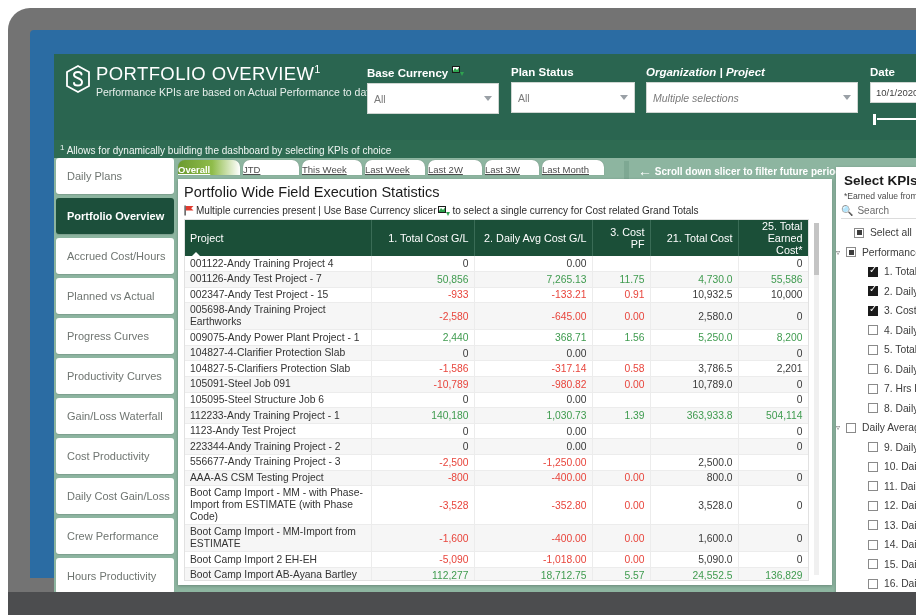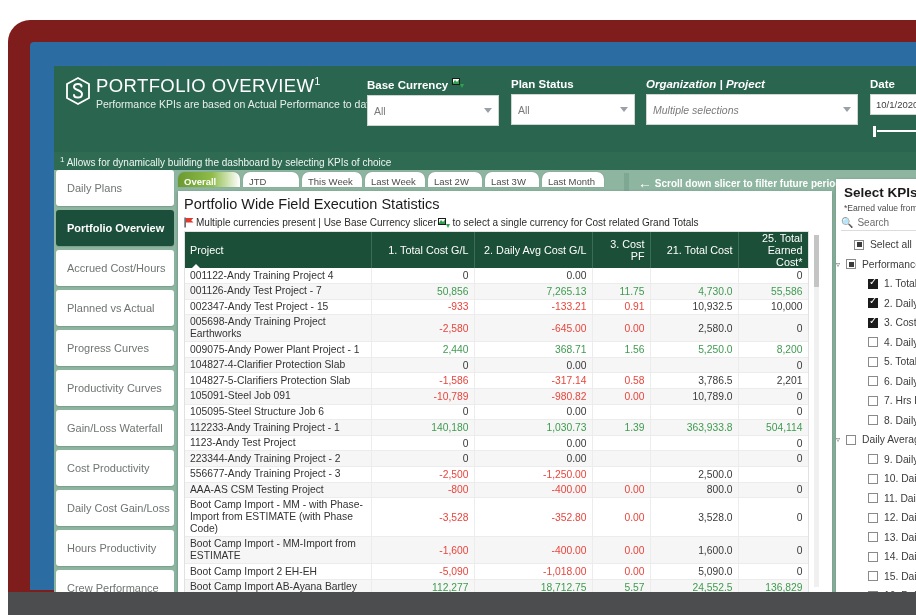--- a/index.html
+++ b/index.html
@@ -8,22 +8,22 @@
     overflow: hidden;
     font-family: "Liberation Sans", sans-serif;
     background: #ffffff;
   }
   
   #frame {
     position: absolute; left: 0; top: 0; width: 916px; height: 615px;
     background: #ffffff;
   }
   #bezel {
-    position: absolute; left: 8px; top: 20px; width: 908px; height: 590px;
-    background: #7f1d1d;
+    position: absolute; left: 8px; top: 8px; width: 908px; height: 590px;
+    background: #737373;
     border-radius: 22px 0 0 0;
   }
   #bezel-inner {
     position: absolute; left: 22px; top: 22px; width: 894px; height: 548px;
     background: #2b6ca3;
     border-radius: 4px 0 0 0;
   }
   #screen {
     position: absolute; left: 24px; top: 24px; width: 892px; height: 545px;
     background: #2e6b52;
@@ -111,22 +111,23 @@
   .nav-item.active {
     background: #1c4f3b; color: #ffffff; font-weight: bold;
   }
 
   
   #tabs { position: absolute; left: 124px; top: 2px; height: 20px; }
   .tab {
     position: absolute; top: 0; height: 15px; width: 62px;
     background: #ffffff; border-radius: 7px 7px 0 0;
     font-size: 9.5px; color: #4c4c4c;
-    padding-left: 6px; line-height: 19px;
+    line-height: 19px;
     box-shadow: 0 0 1px rgba(0,0,0,.3);
+    text-decoration: underline;
   }
   .tab.active {
     background: linear-gradient(to right, #6b9a2f 0%, #8fbc4a 55%, #ffffff 100%);
     color: #ffffff; font-weight: bold;
   }
   .scroll-hint {
     position: absolute; left: 460px; top: 3px;
     color: #ffffff; font-size: 10px; font-weight: bold; white-space: nowrap;
   }
   .scroll-hint .arr { font-size: 14px; vertical-align: -1px; }
@@ -296,22 +297,22 @@
           <div id="nav">
               <div class="nav-item">Daily Plans</div>
               <div class="nav-item active">Portfolio Overview</div>
               <div class="nav-item">Accrued Cost/Hours</div>
               <div class="nav-item">Planned vs Actual</div>
               <div class="nav-item">Progress Curves</div>
               <div class="nav-item">Productivity Curves</div>
               <div class="nav-item">Gain/Loss Waterfall</div>
               <div class="nav-item">Cost Productivity</div>
               <div class="nav-item">Daily Cost Gain/Loss</div>
+              <div class="nav-item">Crew Performance</div>
               <div class="nav-item">Hours Productivity</div>
-              <div class="nav-item">Crew Performance</div>
               <div class="nav-item">Timesheet Summary</div>
               <div class="nav-item">Time Exceptions</div>
               <div class="nav-item">Work Packages</div>
               <div class="nav-item">Site Issues</div>
             </div>
 
           <div id="tabs">
             <div class="tab-sep"></div>
             <div class="scroll-hint"><span class="arr">←</span> <span>Scroll down slicer to filter future periods.</span></div>
           <div class="tab active" style="left: 0px; width: 62px;">Overall</div>

